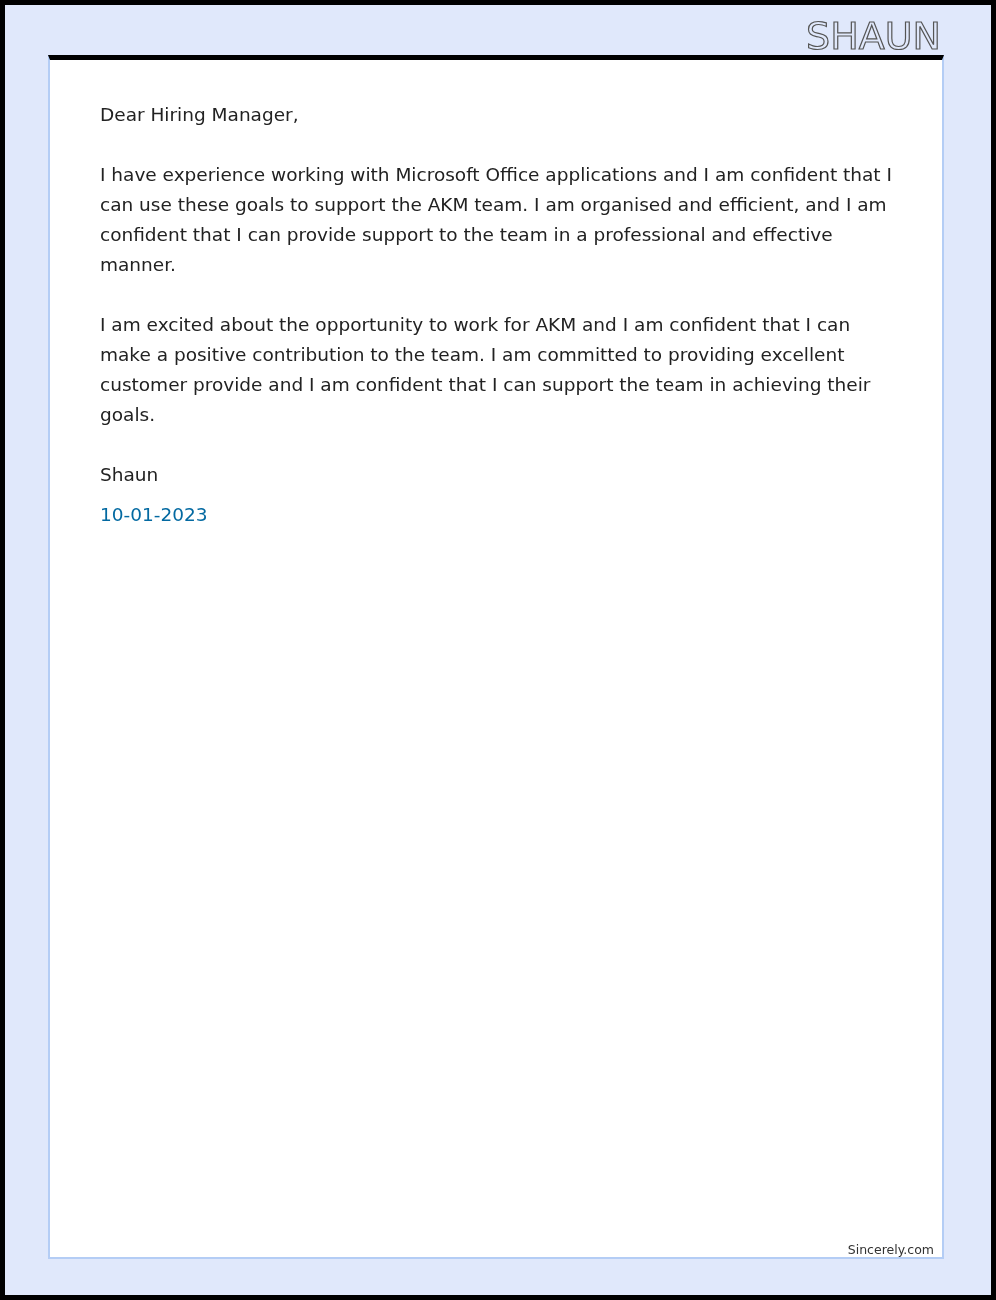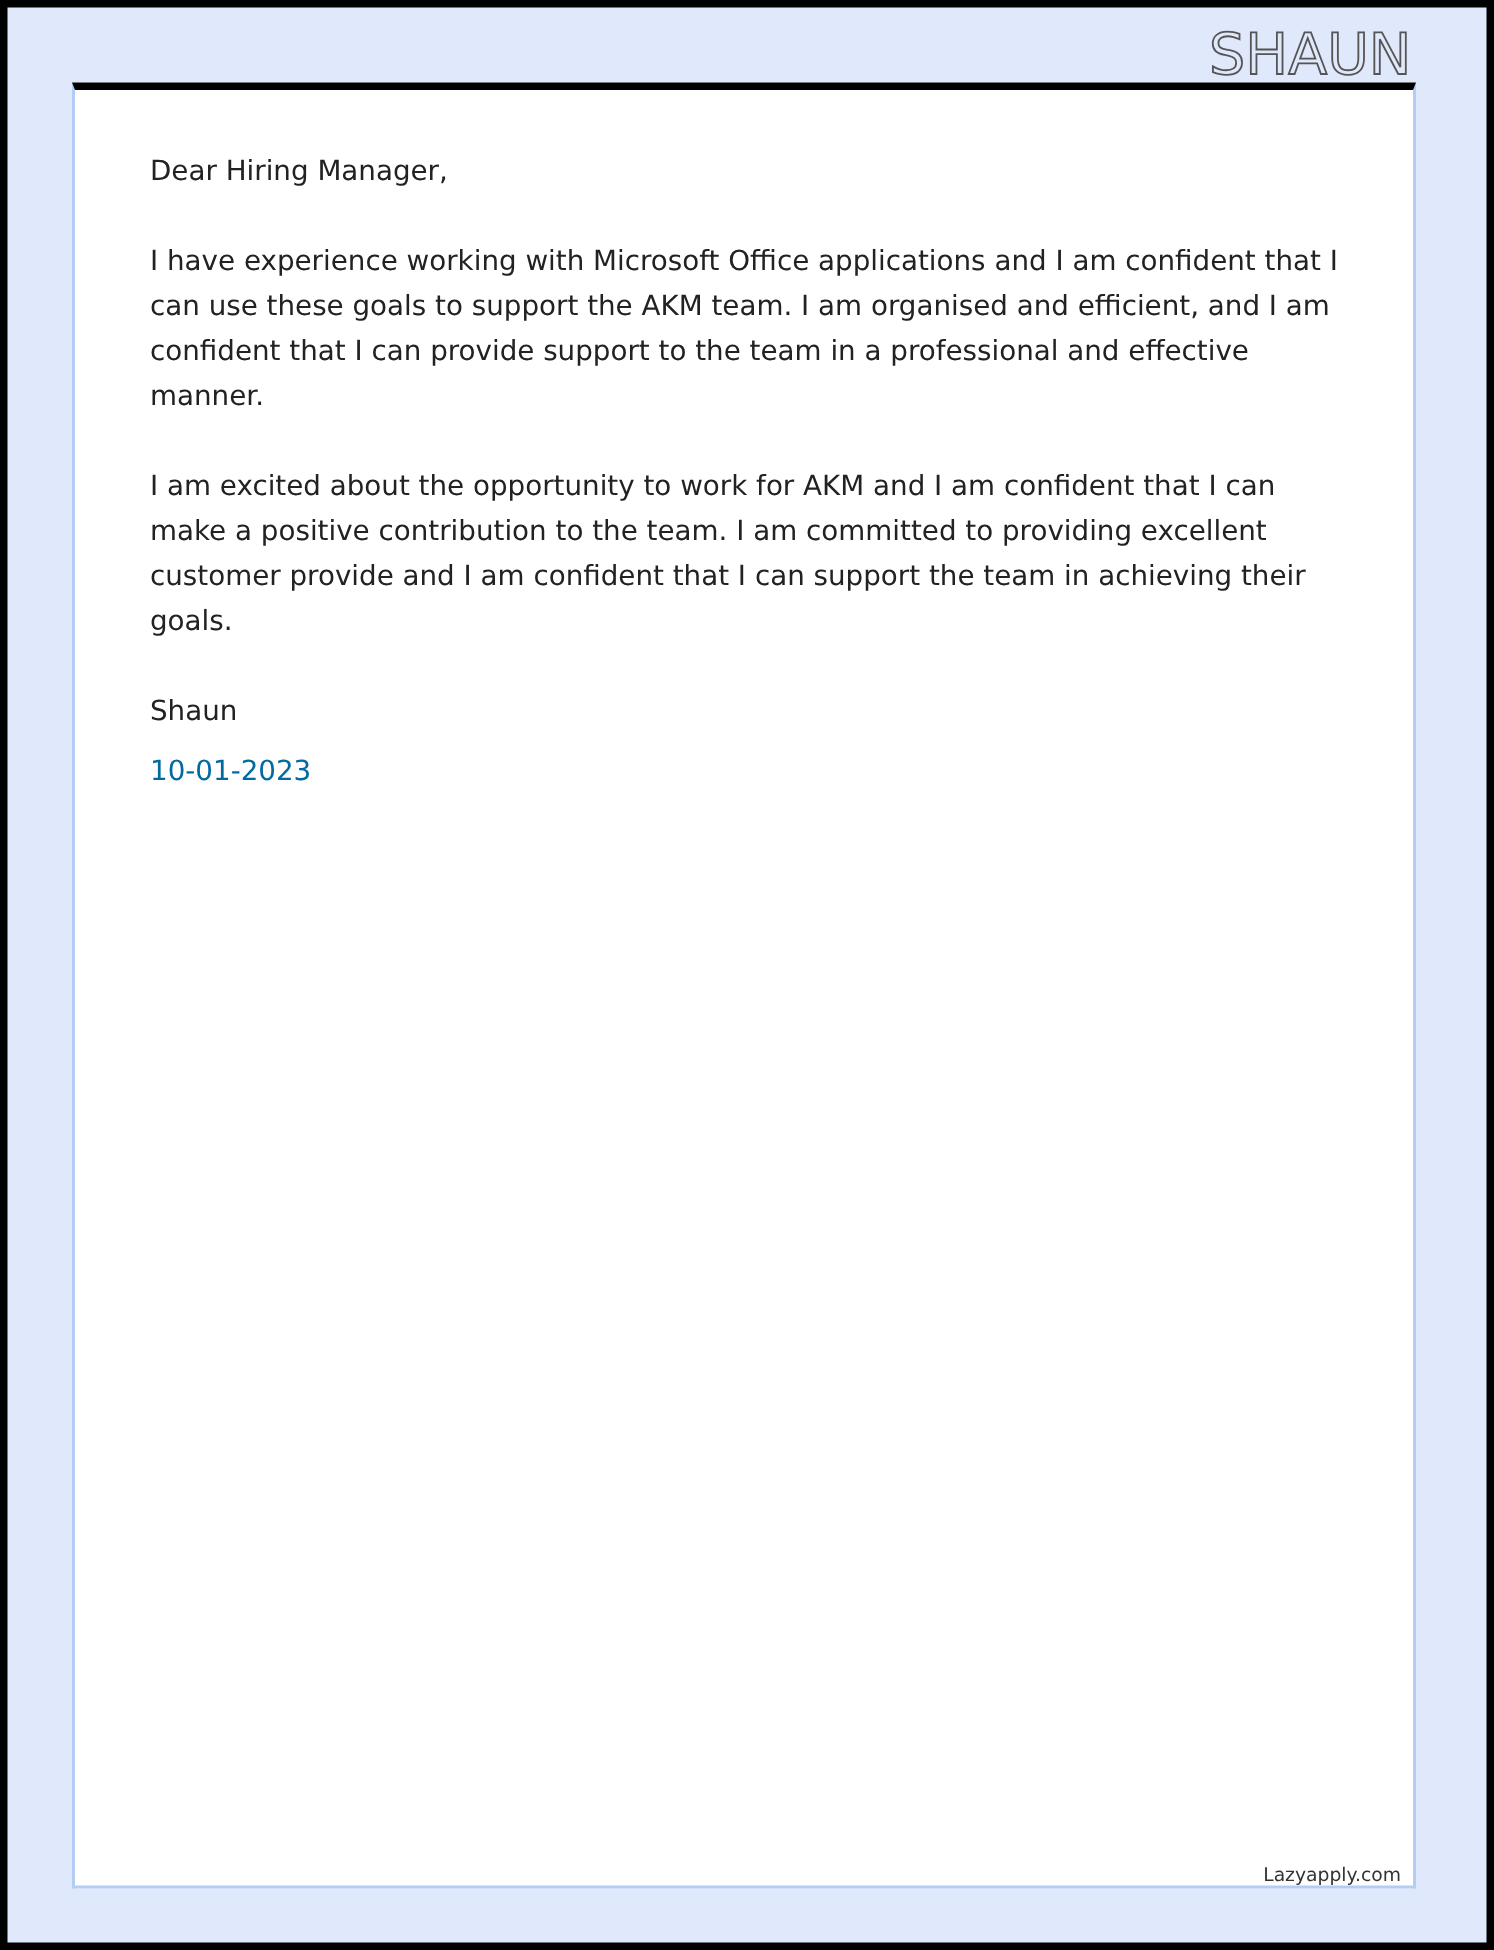--- a/index.html
+++ b/index.html
@@ -69,15 +69,15 @@
   <div class="title">SHAUN</div>
 
   <div class="card">
     <div class="letter">
       <p>Dear Hiring Manager,</p>
       <p>I have experience working with Microsoft Office applications and I am confident that I can use these goals to support the AKM team. I am organised and efficient, and I am confident that I can provide support to the team in a professional and effective manner.</p>
       <p>I am excited about the opportunity to work for AKM and I am confident that I can make a positive contribution to the team. I am committed to providing excellent customer provide and I am confident that I can support the team in achieving their goals.</p>
       <p class="sig">Shaun</p>
       <p class="date">10-01-2023</p>
     </div>
-    <div class="footer">Lazyapply.com</div>
+    <div class="footer">Sincerely.com</div>
   </div>
 </div>
 
 </body></html>

